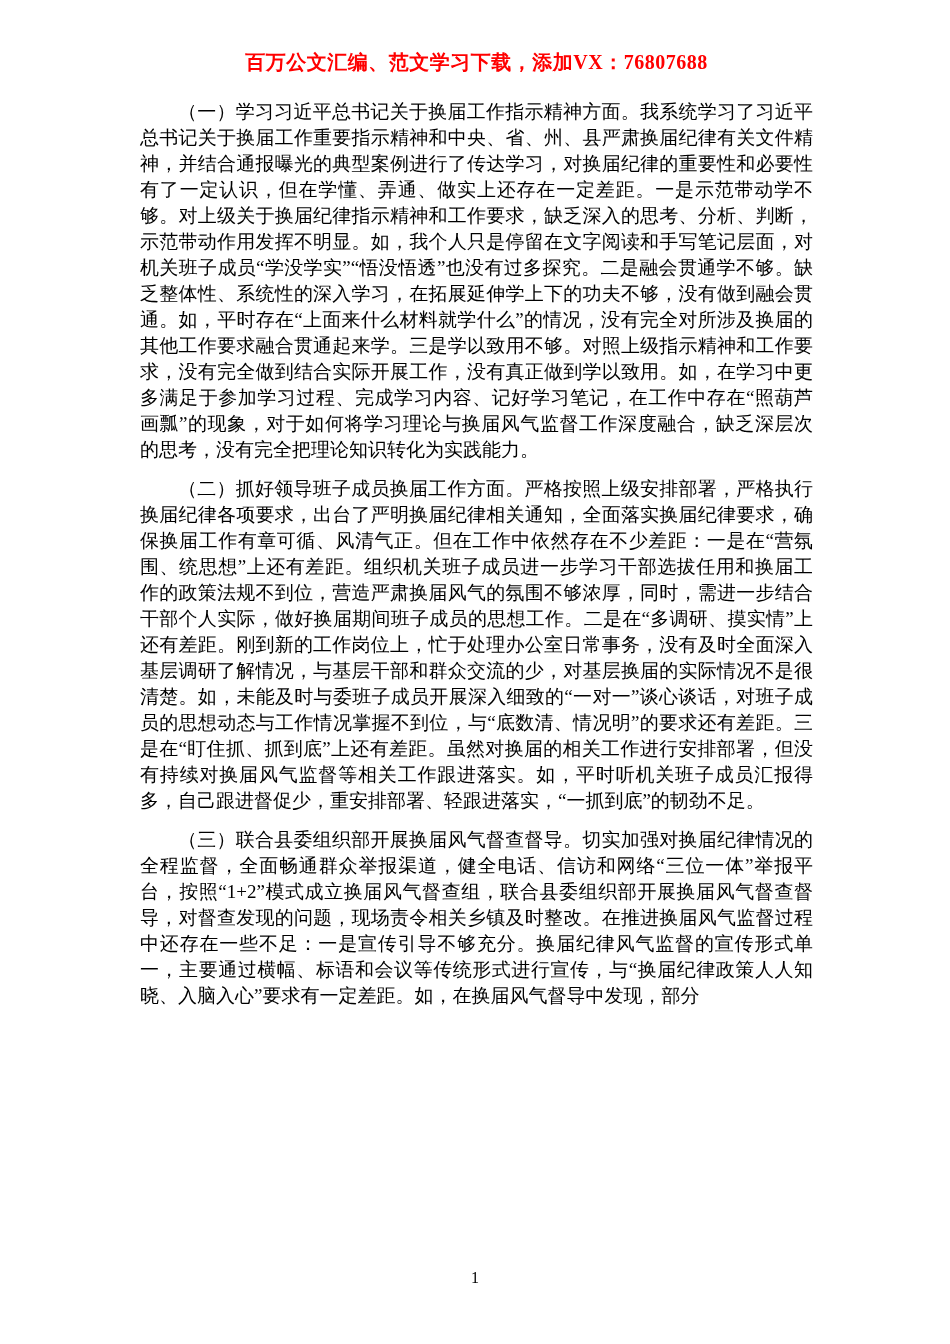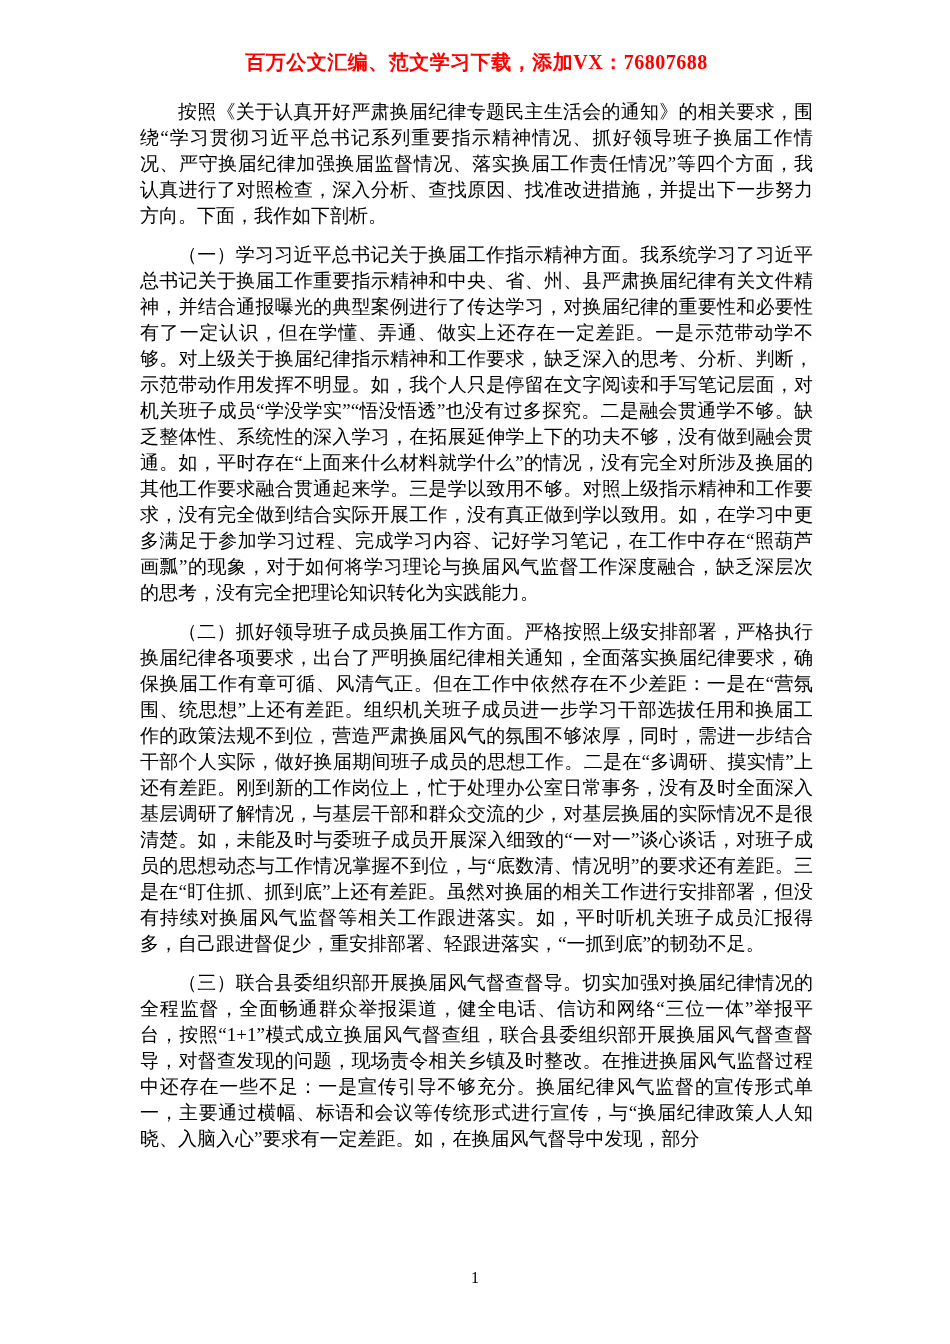--- a/index.html
+++ b/index.html
@@ -55,26 +55,25 @@
 </style>
 </head>
 <body>
 
 <div class="page">
 
   <div class="ad-header">百万公文汇编、范文学习下载，添加VX：76807688</div>
 
   <div class="doc-body">
 
-    <p>按照《关于认真开好严肃换届纪律专题民主生活会的通知》的相关要求，围绕“学习贯彻习近平总书记系列重要指示精神情况、抓好领导班子换届工作情况、严守换届纪律加强换届监督情况、落实换届工作责任情况”等四个方面，我认真进行了对照检查，深入分析、查找原因、找准改进措施，并提出下一步努力方向。下面，我作如下剖析。</p>
 
 
     <p><span class="lead-bold">（一）学习习近平总书记关于换届工作指示精神方面。</span><span>我系统学习了习近平总书记关于换届工作重要指示精神和中央、省、州、县严肃换届纪律有关文件精神，并结合通报曝光的典型案例进行了传达学习，对换届纪律的重要性和必要性有了一定认识，但在学懂、弄通、做实上还存在一定差距。一是示范带动学不够。对上级关于换届纪律指示精神和工作要求，缺乏深入的思考、分析、判断，示范带动作用发挥不明显。如，我个人只是停留在文字阅读和手写笔记层面，对机关班子成员“学没学实”“悟没悟透”也没有过多探究。二是融会贯通学不够。缺乏整体性、系统性的深入学习，在拓展延伸学上下的功夫不够，没有做到融会贯通。如，平时存在“上面来什么材料就学什么”的情况，没有完全对所涉及换届的其他工作要求融合贯通起来学。三是学以致用不够。对照上级指示精神和工作要求，没有完全做到结合实际开展工作，没有真正做到学以致用。如，在学习中更多满足于参加学习过程、完成学习内容、记好学习笔记，在工作中存在“照葫芦画瓢”的现象，对于如何将学习理论与换届风气监督工作深度融合，缺乏深层次的思考，没有完全把理论知识转化为实践能力。</span></p>
 
     <p><span class="lead-bold">（二）抓好领导班子成员换届工作方面。</span><span>严格按照上级安排部署，严格执行换届纪律各项要求，出台了严明换届纪律相关通知，全面落实换届纪律要求，确保换届工作有章可循、风清气正。但在工作中依然存在不少差距：一是在“营氛围、统思想”上还有差距。组织机关班子成员进一步学习干部选拔任用和换届工作的政策法规不到位，营造严肃换届风气的氛围不够浓厚，同时，需进一步结合干部个人实际，做好换届期间班子成员的思想工作。二是在“多调研、摸实情”上还有差距。刚到新的工作岗位上，忙于处理办公室日常事务，没有及时全面深入基层调研了解情况，与基层干部和群众交流的少，对基层换届的实际情况不是很清楚。如，未能及时与委班子成员开展深入细致的“一对一”谈心谈话，对班子成员的思想动态与工作情况掌握不到位，与“底数清、情况明”的要求还有差距。三是在“盯住抓、抓到底”上还有差距。虽然对换届的相关工作进行安排部署，但没有持续对换届风气监督等相关工作跟进落实。如，平时听机关班子成员汇报得多，自己跟进督促少，重安排部署、轻跟进落实，“一抓到底”的韧劲不足。</span></p>
 
-    <p><span class="lead-bold">（三）联合县委组织部开展换届风气督查督导。</span><span>切实加强对换届纪律情况的全程监督，全面畅通群众举报渠道，健全电话、信访和网络“三位一体”举报平台，按照“1+1”模式成立换届风气督查组，联合县委组织部开展换届风气督查督导，对督查发现的问题，现场责令相关乡镇及时整改。在推进换届风气监督过程中还存在一些不足：一是宣传引导不够充分。换届纪律风气监督的宣传形式单一，主要通过横幅、标语和会议等传统形式进行宣传，与“换届纪律政策人人知晓、入脑入心”要求有一定差距。如，在换届风气督导中发现，部分</span></p>
+    <p><span class="lead-bold">（三）联合县委组织部开展换届风气督查督导。</span><span>切实加强对换届纪律情况的全程监督，全面畅通群众举报渠道，健全电话、信访和网络“三位一体”举报平台，按照“1+2”模式成立换届风气督查组，联合县委组织部开展换届风气督查督导，对督查发现的问题，现场责令相关乡镇及时整改。在推进换届风气监督过程中还存在一些不足：一是宣传引导不够充分。换届纪律风气监督的宣传形式单一，主要通过横幅、标语和会议等传统形式进行宣传，与“换届纪律政策人人知晓、入脑入心”要求有一定差距。如，在换届风气督导中发现，部分</span></p>
 
   </div>
 
   <div class="page-number">1</div>
 
 </div>
 
 </body></html>

